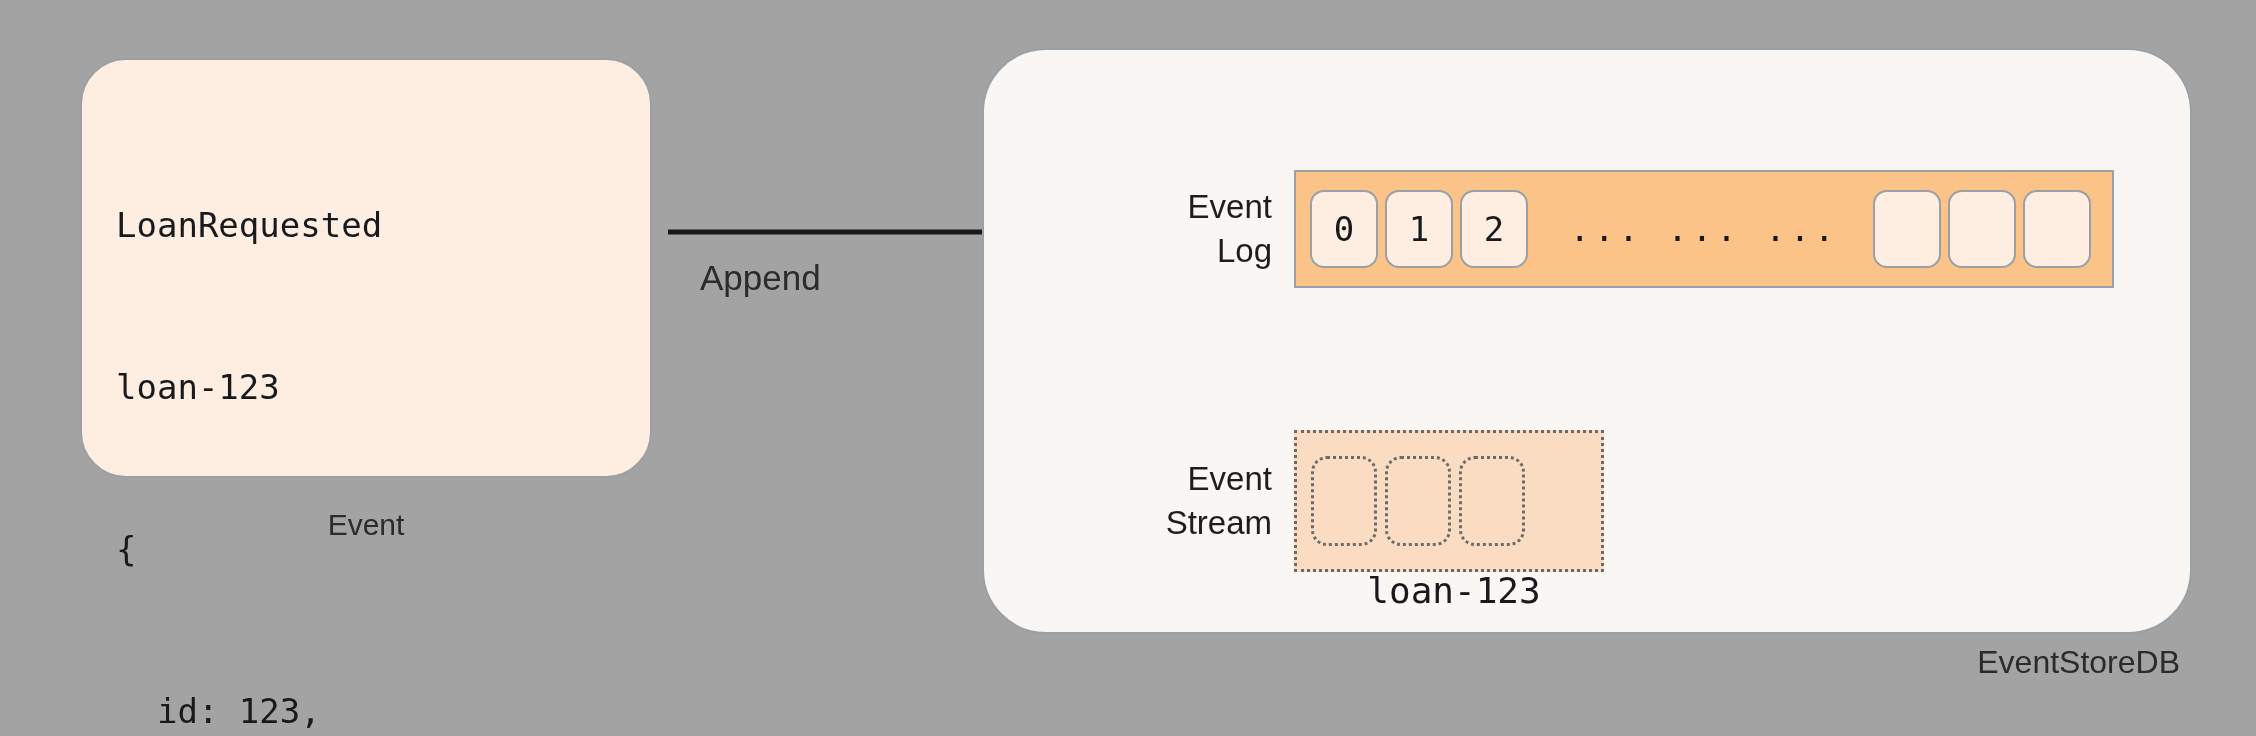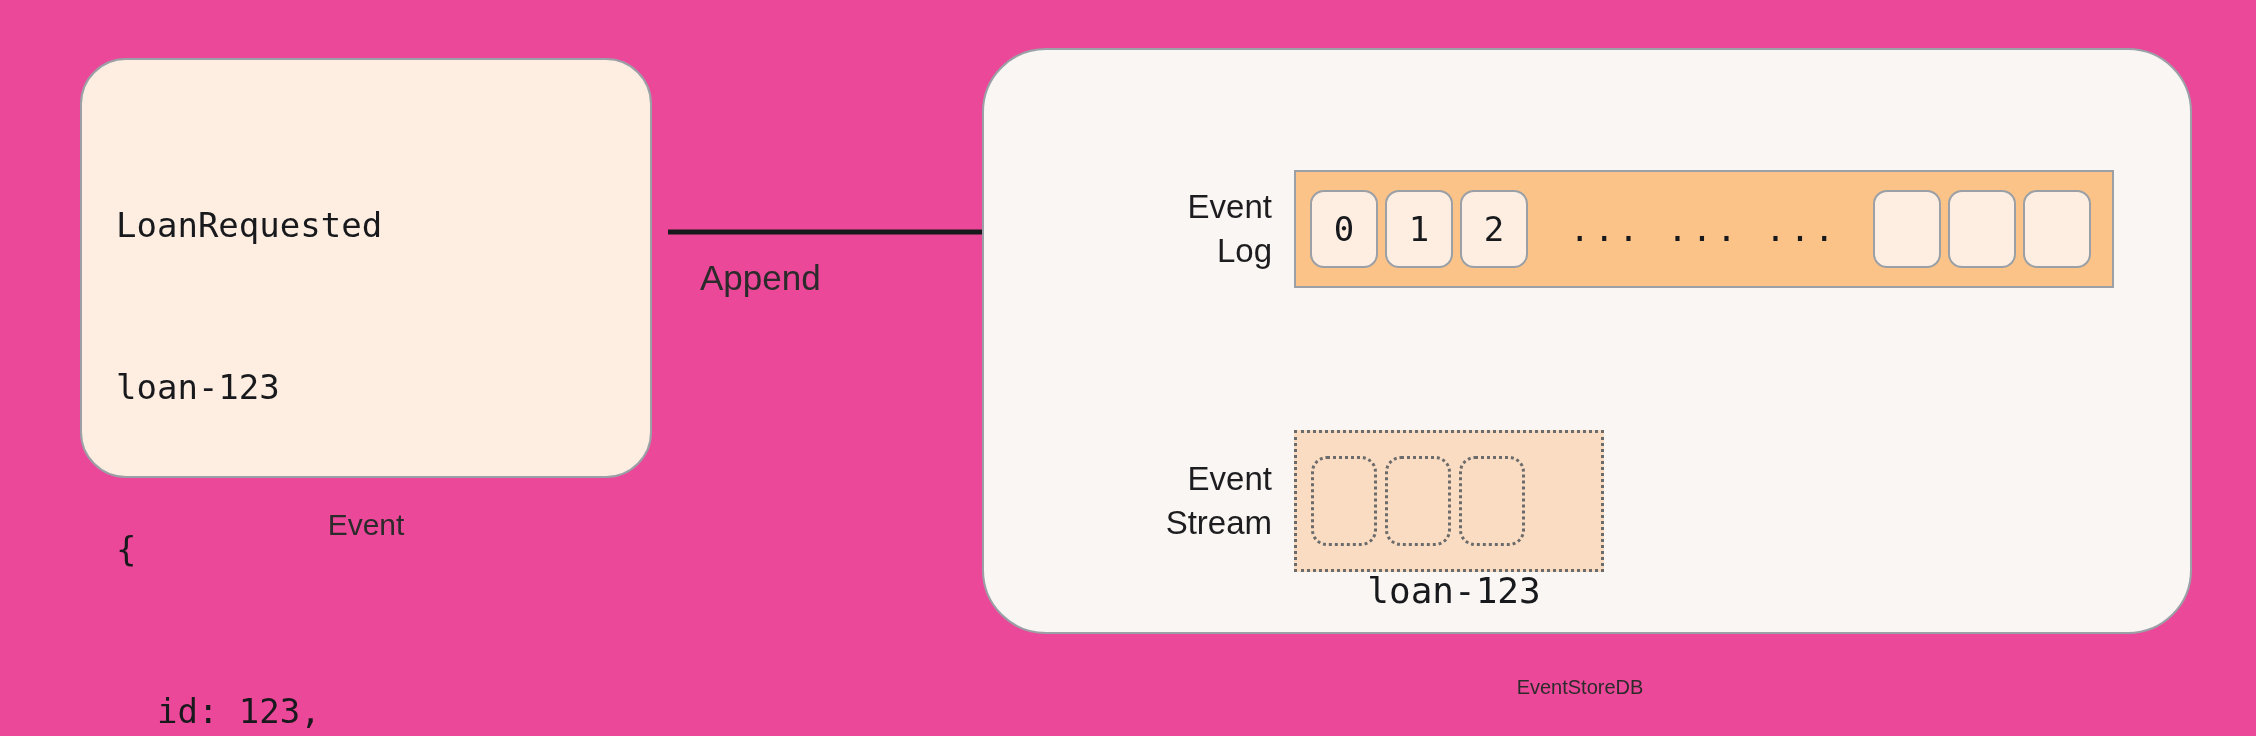--- a/index.html
+++ b/index.html
@@ -11,21 +11,21 @@
     width: 2256px;
     height: 736px;
     position: relative;
     overflow: hidden;
     font-family: "Liberation Sans", sans-serif;
   }
 
   .canvas {
     position: absolute;
     inset: 0;
-    background: #ec4899;
+    background: #a3a3a3;
     padding-left: 29px;
   }
 
   
   .event-card {
     position: absolute;
     left: 80px;
     top: 58px;
     width: 572px;
     height: 420px;
@@ -53,23 +53,24 @@
     white-space: nowrap;
   }
   .caption-event {
     left: 80px;
     top: 508px;
     width: 572px;
     font-size: 30px;
   }
   .caption-esdb {
     left: 980px;
-    top: 676px;
+    top: 644px;
     width: 1200px;
-    font-size: 20px;
+    font-size: 32px;
+    text-align: right;
   }
 
   
   .arrows {
     position: absolute;
     left: 0;
     top: 0;
     width: 2256px;
     height: 736px;
     pointer-events: none;

